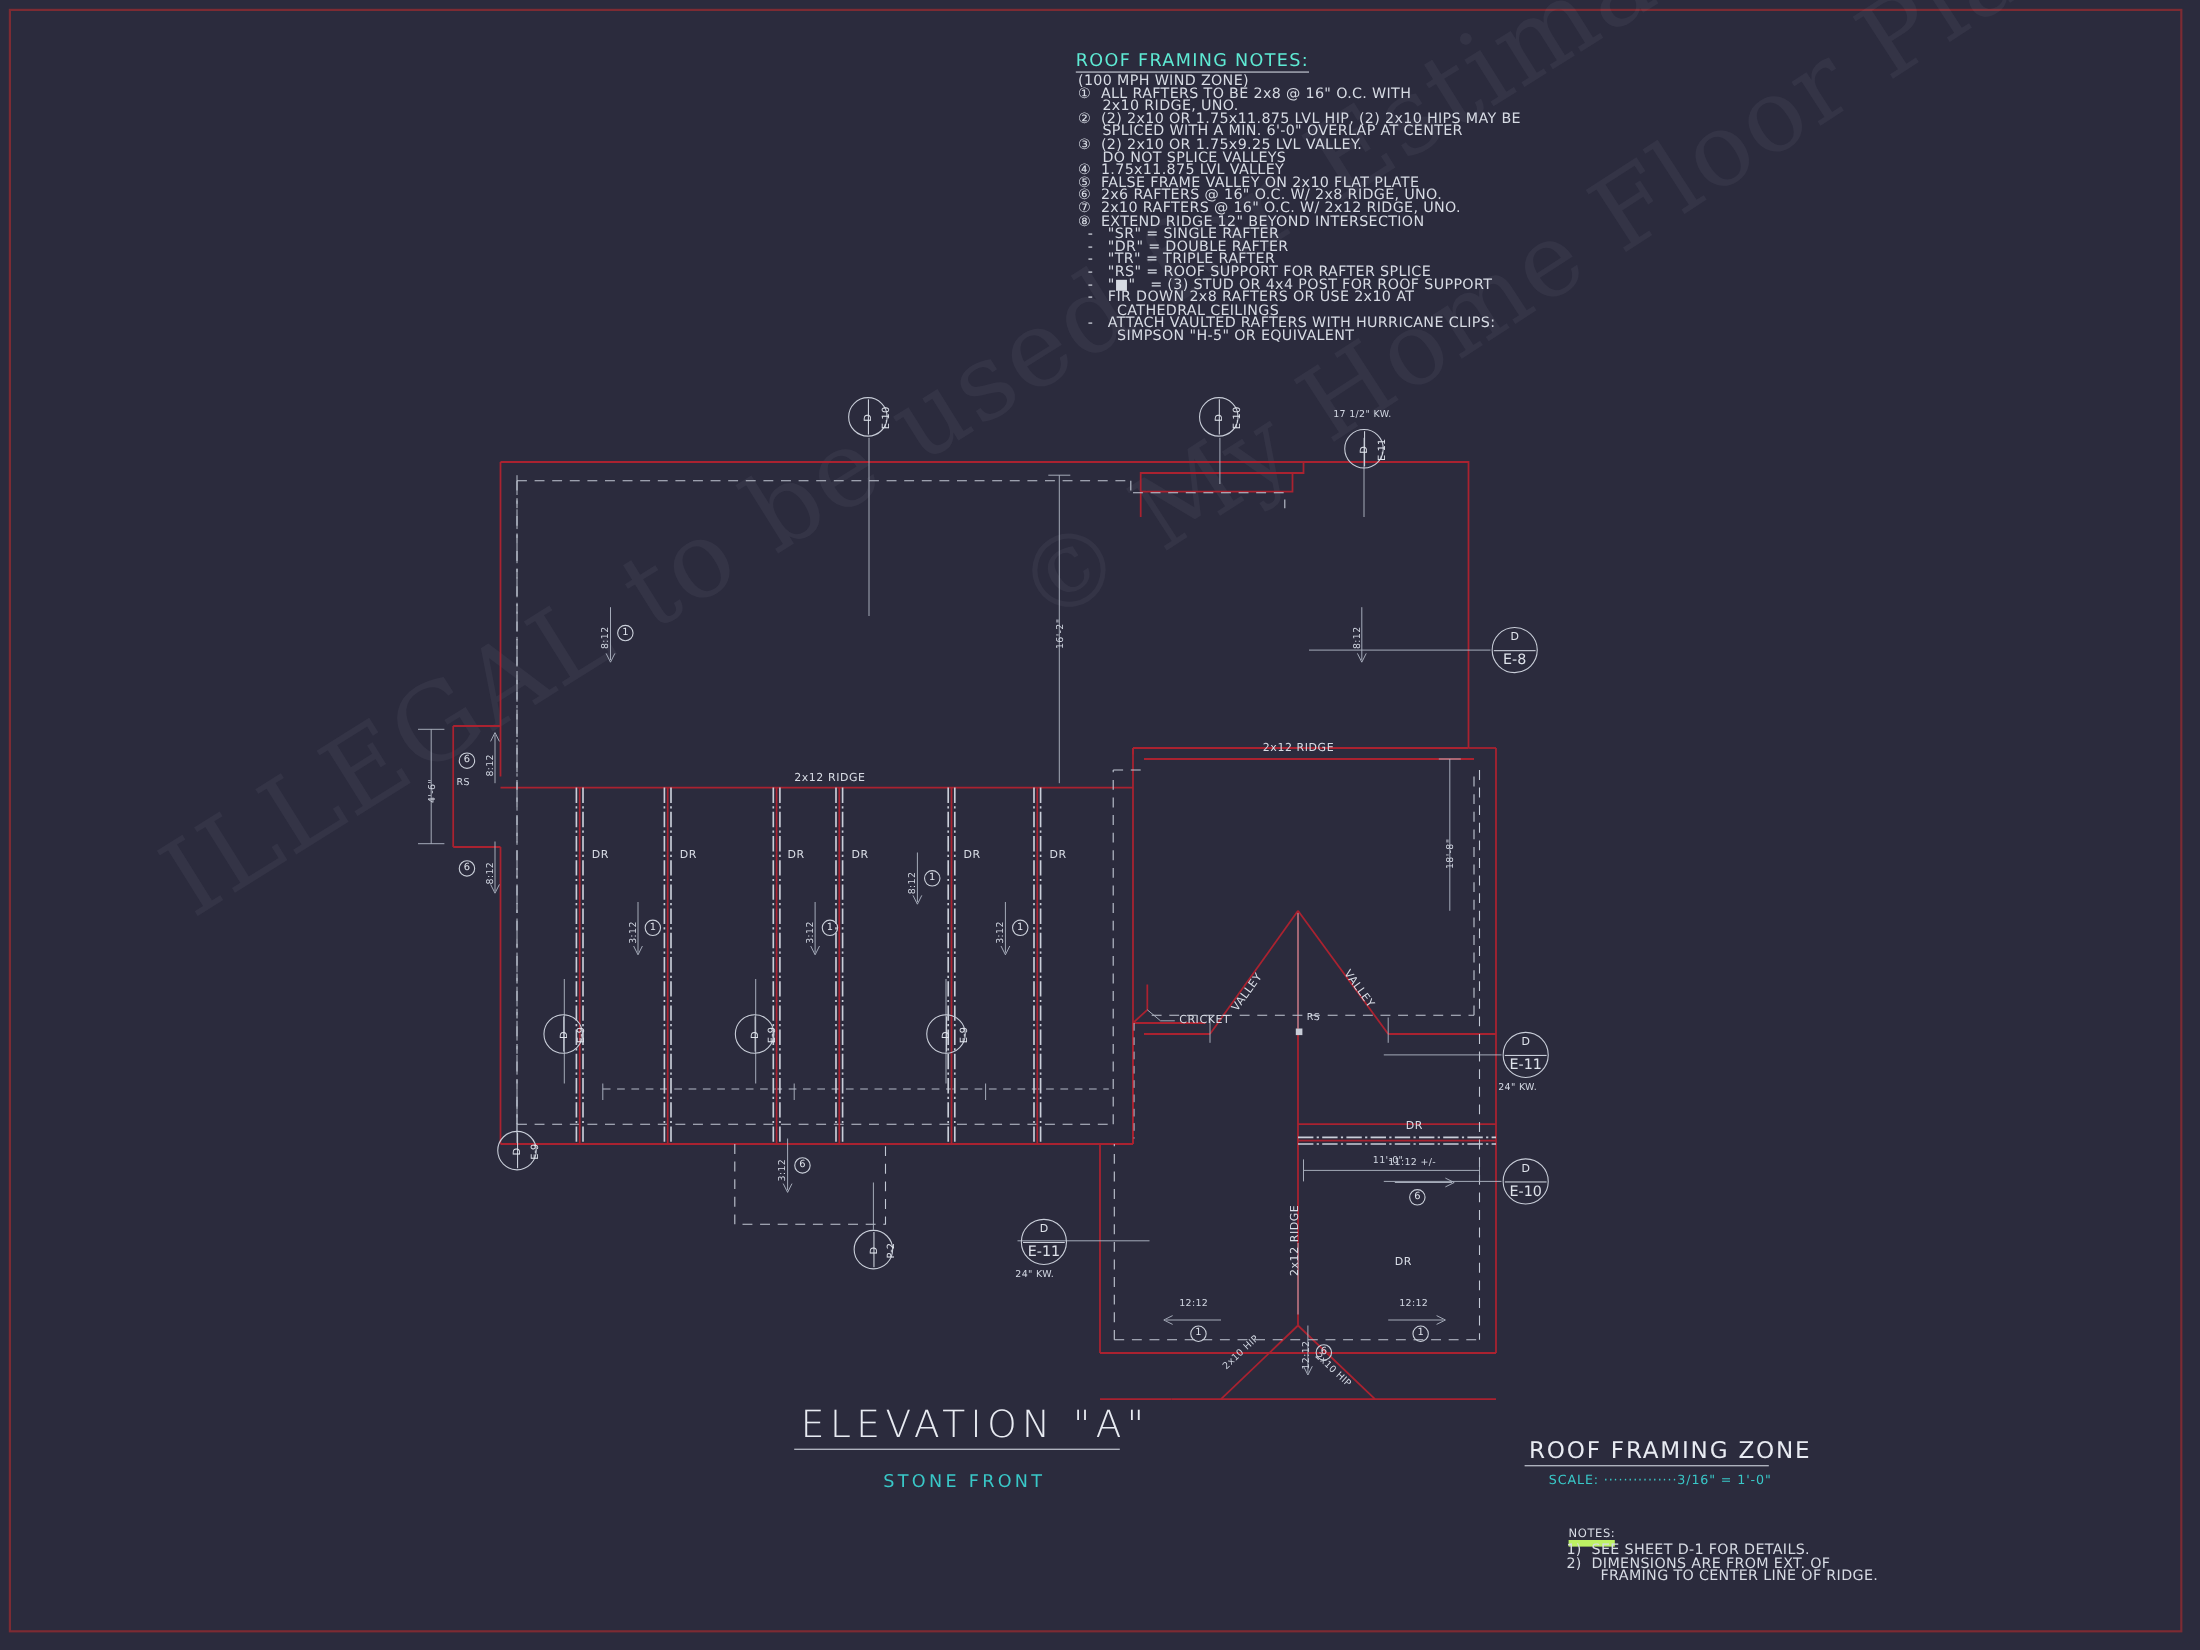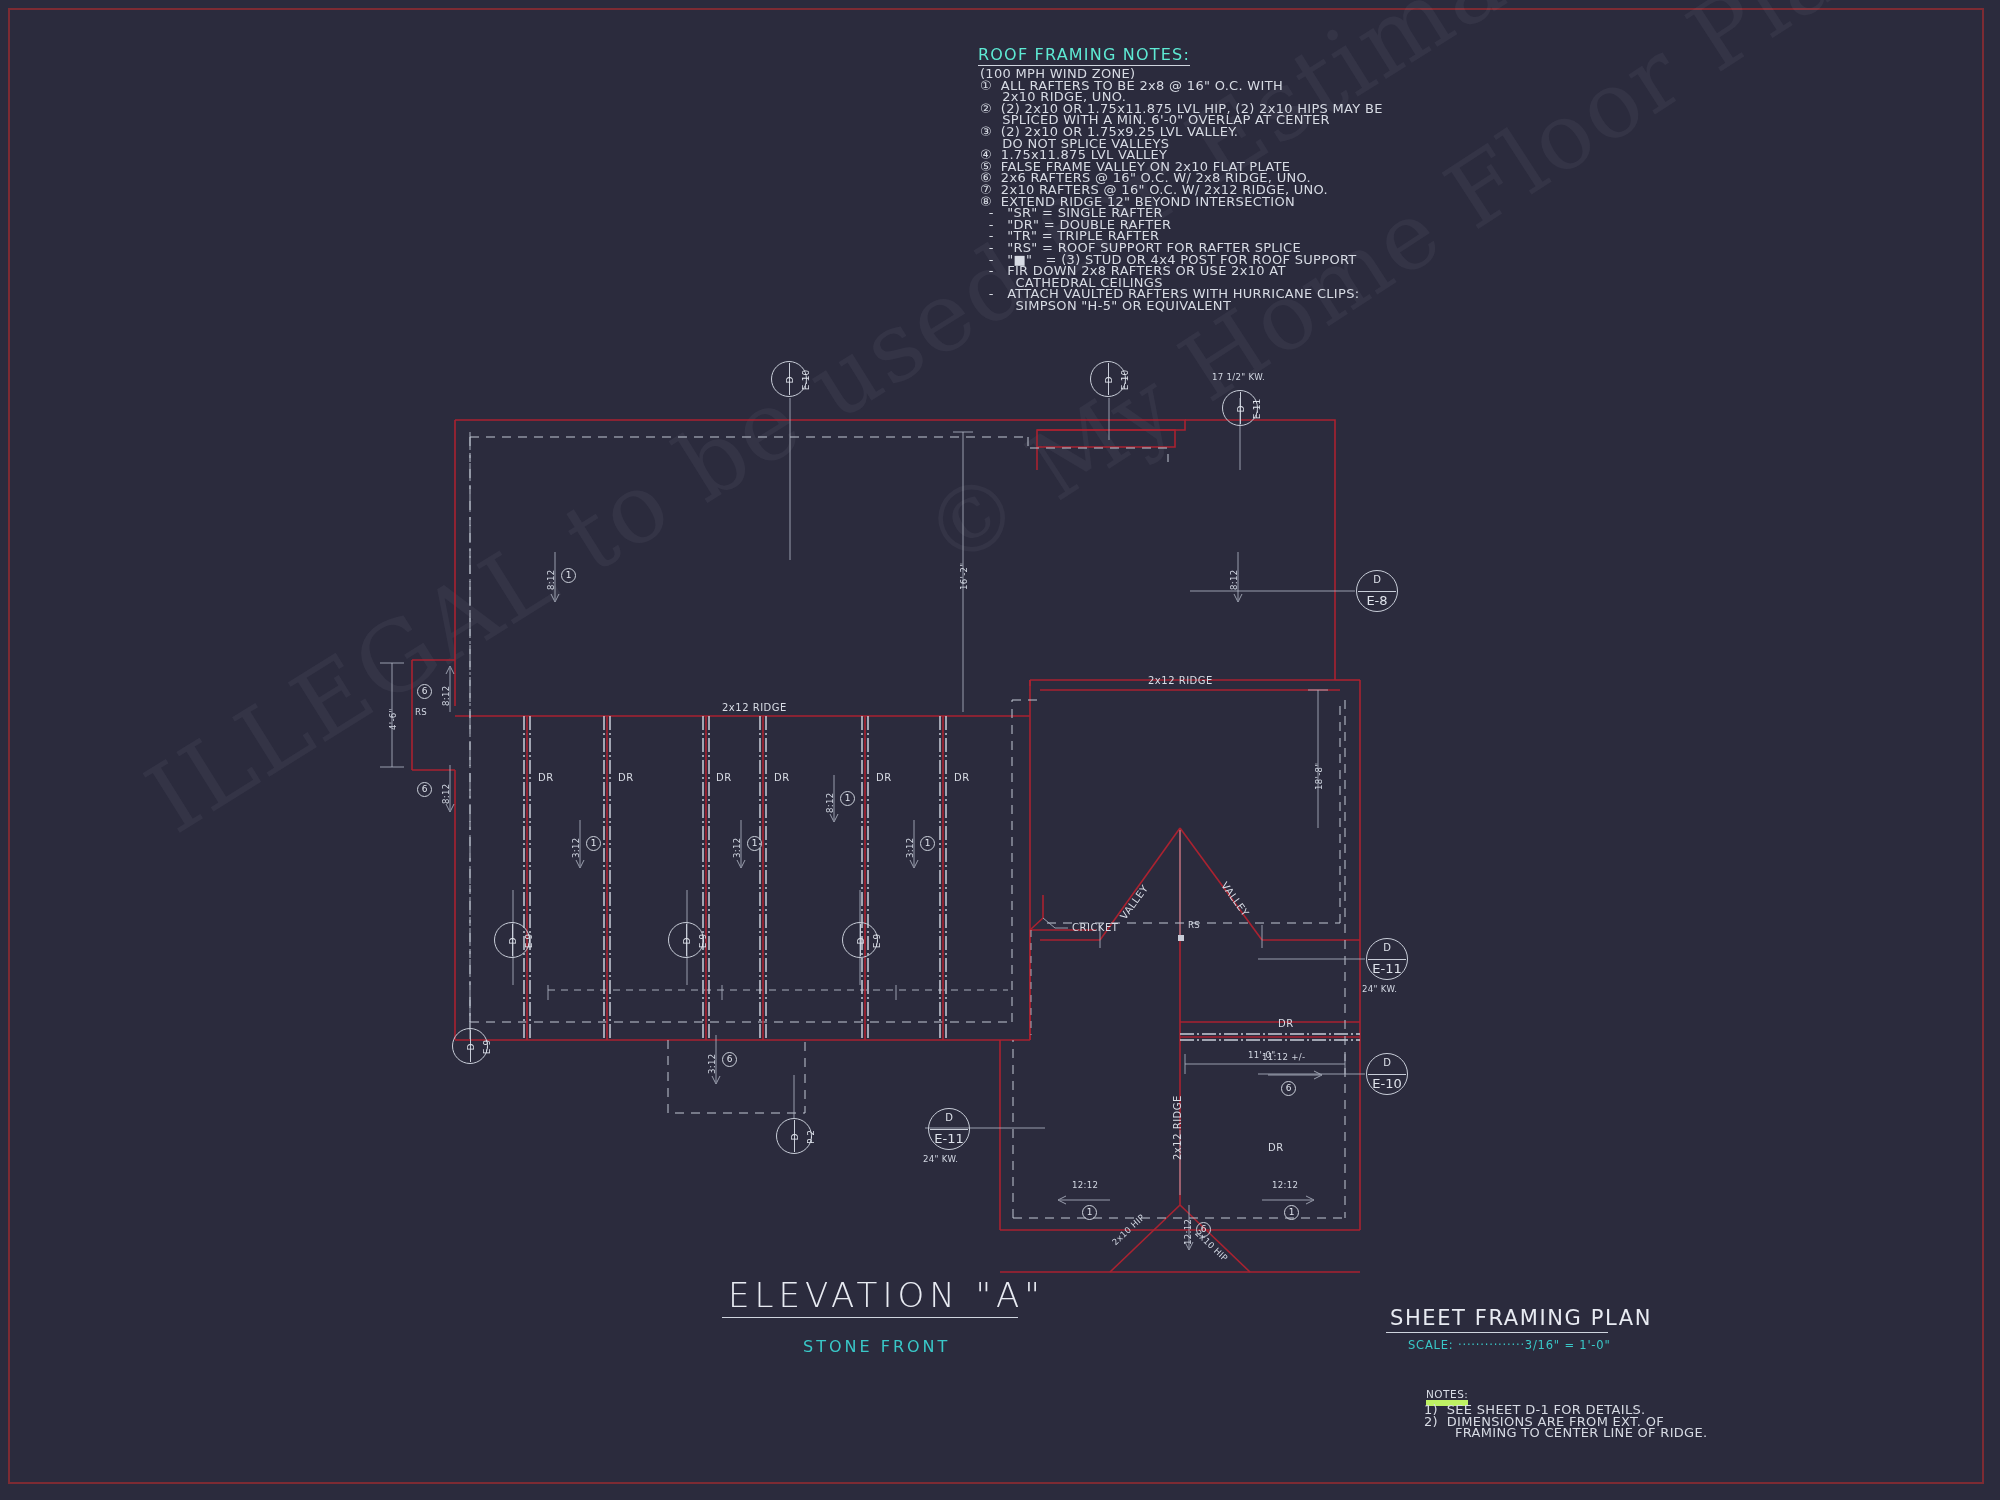--- a/index.html
+++ b/index.html
@@ -425,21 +425,21 @@
   <div class="bub" style="left:1366px;top:1053px;">
     <div class="t">D</div>
     <div class="hr"></div>
     <div class="b">E-10</div>
   </div>
 
   <div class="big-title" style="left:728px;top:1275px;">ELEVATION "A"</div>
   <div class="big-title-rule" style="left:722px;top:1317px;width:296px;"></div>
   <div class="sub-title" style="left:803px;top:1325px;margin-top:12px;">STONE FRONT</div>
 
-  <div class="plan-title" style="left:1390px;top:1306px;">SHEET FRAMING PLAN</div>
+  <div class="plan-title" style="left:1390px;top:1306px;">ROOF FRAMING ZONE</div>
   <div class="big-title-rule" style="left:1386px;top:1332px;width:222px;"></div>
   <div class="plan-scale" style="left:1408px;top:1338px;">SCALE: ···············3/16" = 1'-0"</div>
 
   <div class="notes-small-title" style="left:1426px;top:1388px;">NOTES:</div>
   <div class="notes-body" style="left:1424px;top:1404px;">1)  SEE SHEET D-1 FOR DETAILS.
 2)  DIMENSIONS ARE FROM EXT. OF
        FRAMING TO CENTER LINE OF RIDGE.</div>
 
 </div>
 

